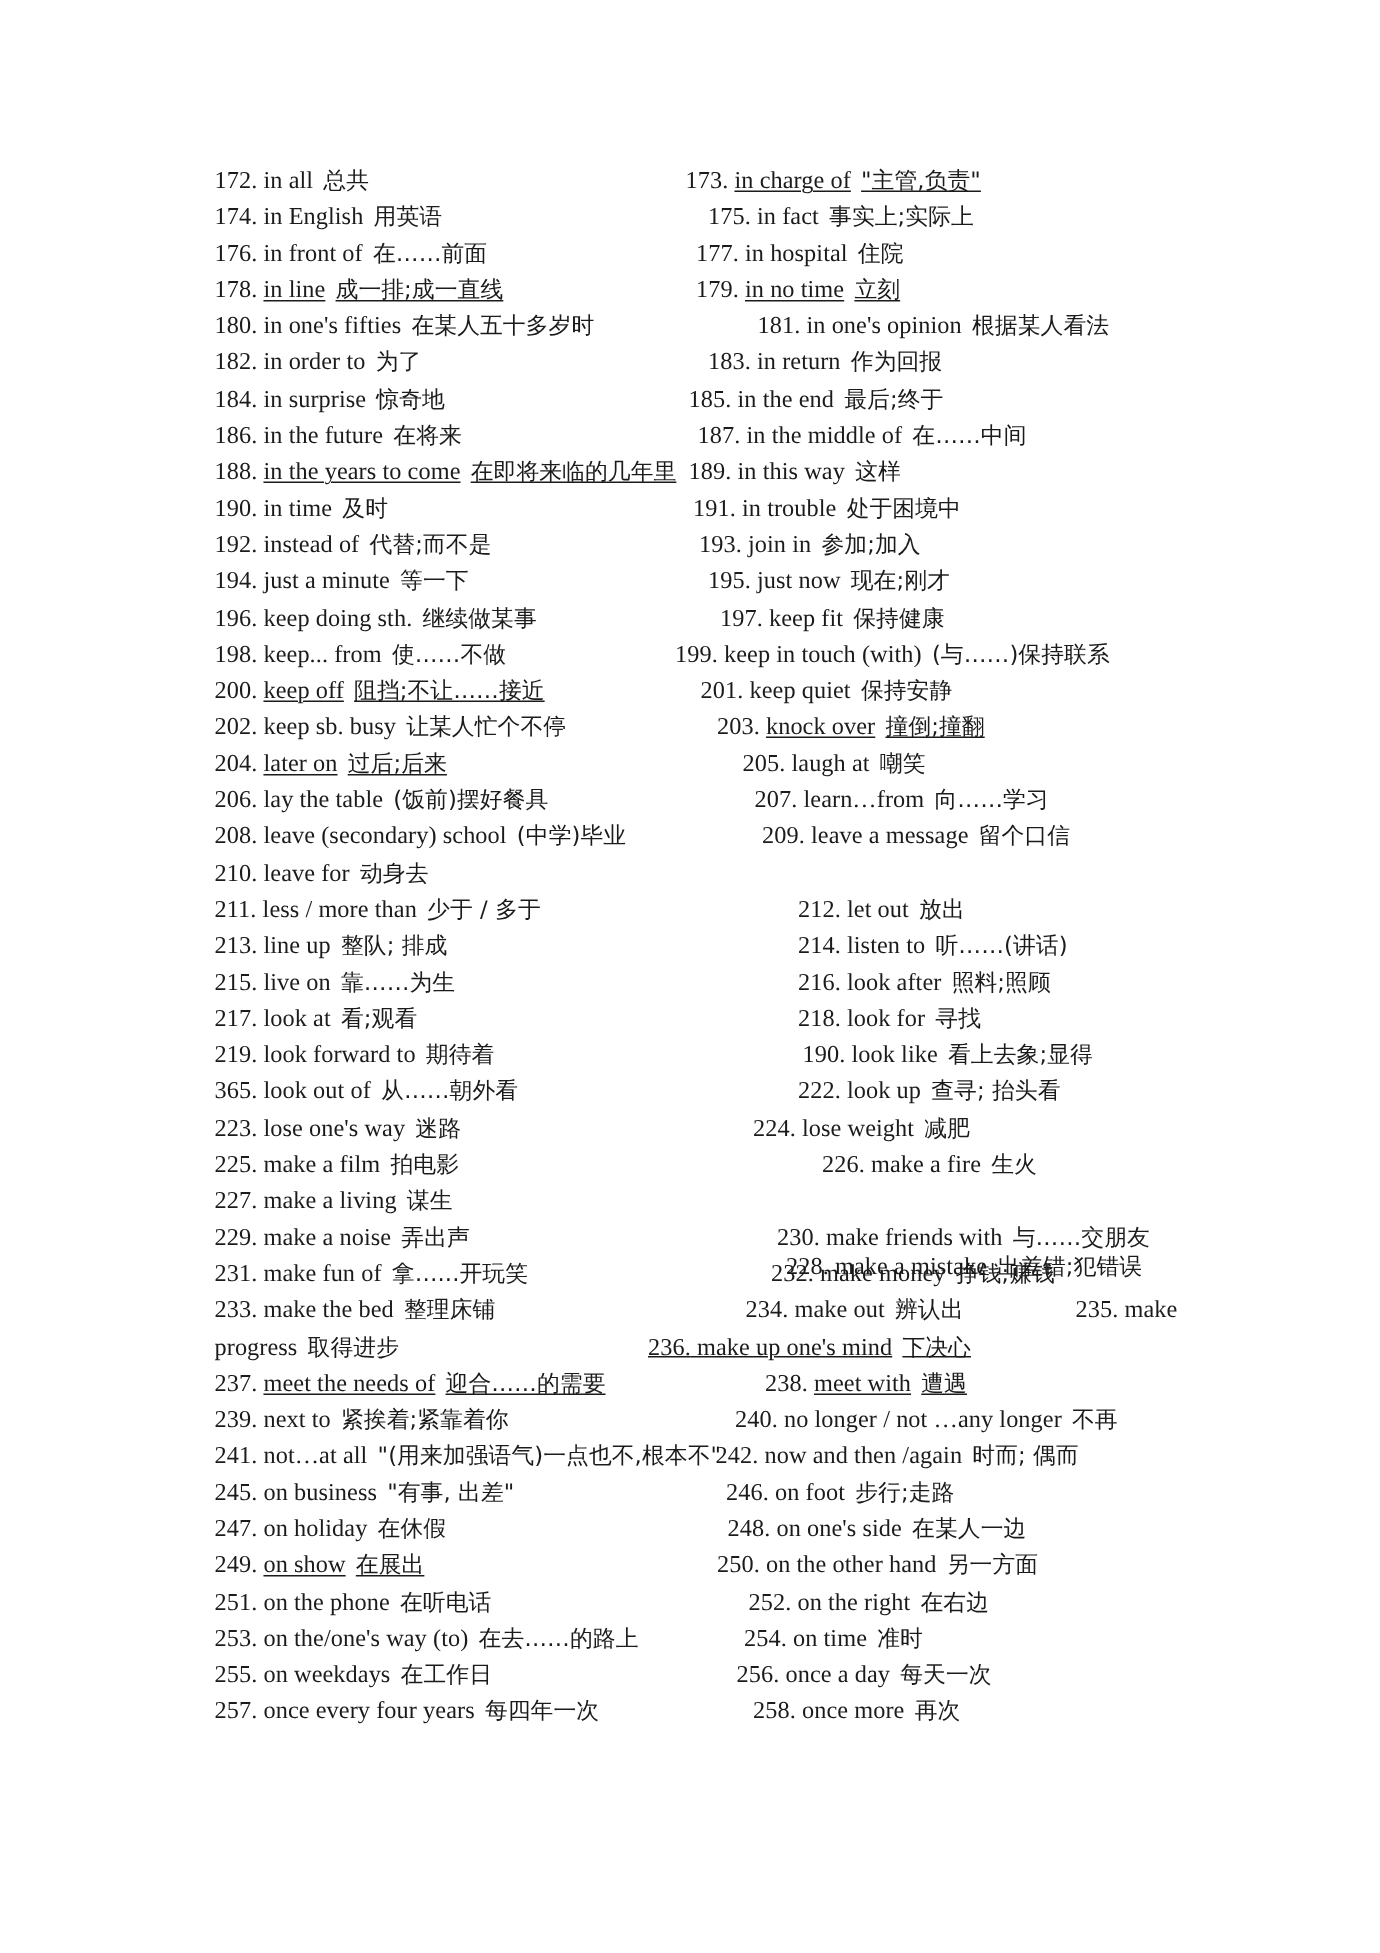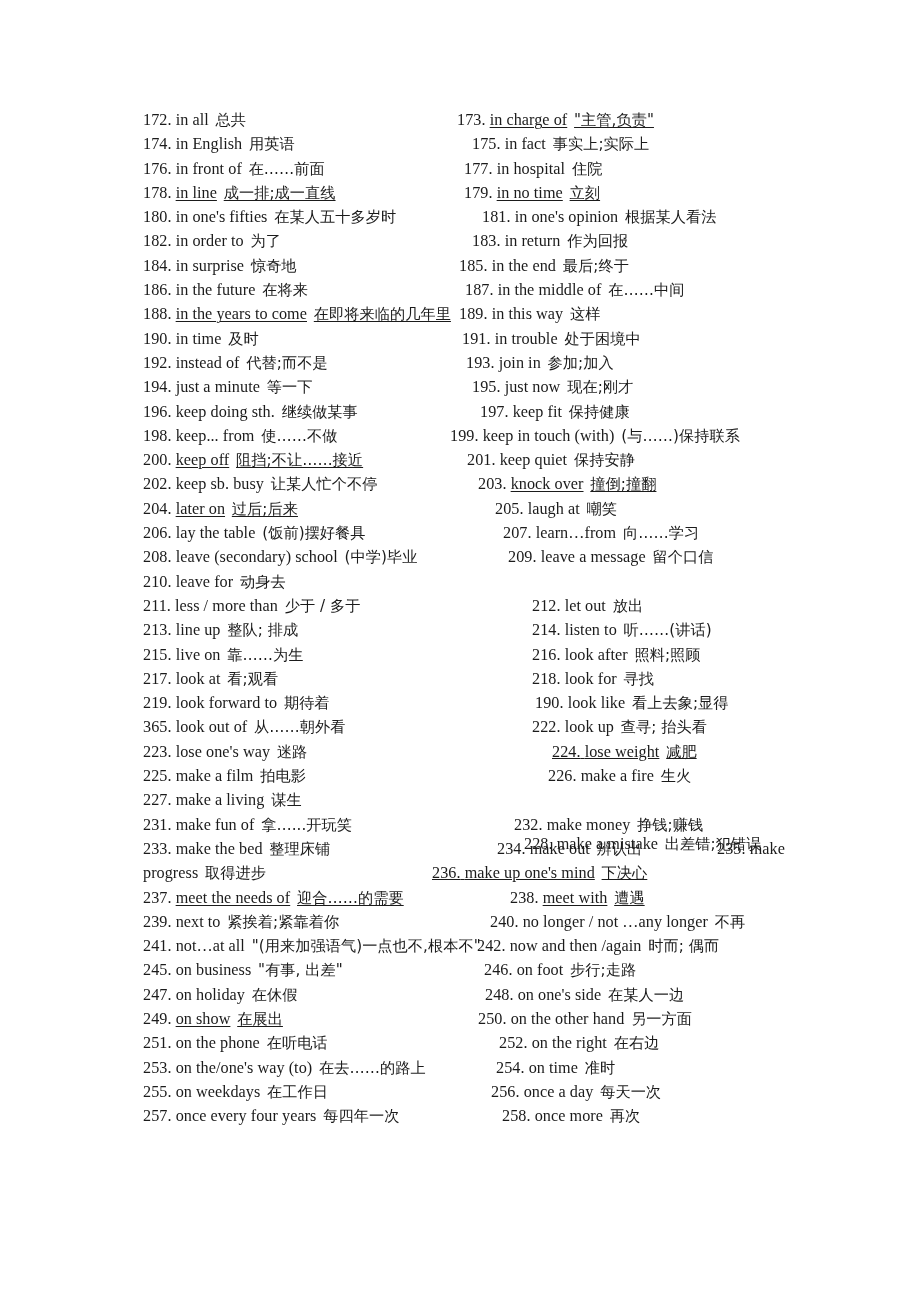--- a/index.html
+++ b/index.html
@@ -86,21 +86,21 @@
       <div class="row">
         <div class="entry col-left"><span class="num">176.</span> <span class="phrase"><span>in front of</span><span class="gap"></span><span class="cn">在……前面</span></span></div>
         <div class="entry" style="left: 464px;"><span class="num">177.</span> <span class="phrase"><span>in hospital</span><span class="gap"></span><span class="cn">住院</span></span></div>
       </div>
       <div class="row">
         <div class="entry ul col-left"><span class="num">178.</span> <span class="phrase"><span>in line</span><span class="gap"></span><span class="cn">成一排;成一直线</span></span></div>
         <div class="entry ul" style="left: 464px;"><span class="num">179.</span> <span class="phrase"><span>in no time</span><span class="gap"></span><span class="cn">立刻</span></span></div>
       </div>
       <div class="row">
         <div class="entry col-left"><span class="num">180.</span> <span class="phrase"><span>in one's fifties</span><span class="gap"></span><span class="cn">在某人五十多岁时</span></span></div>
-        <div class="entry" style="left: 482px;"><span class="num">181.</span> <span class="phrase"><span>in one's opinion</span><span class="gap"></span><span class="cn">根据某人看法</span></span></div>
+        <div class="entry" style="left: 505px;"><span class="num">181.</span> <span class="phrase"><span>in one's opinion</span><span class="gap"></span><span class="cn">根据某人看法</span></span></div>
       </div>
       <div class="row">
         <div class="entry col-left"><span class="num">182.</span> <span class="phrase"><span>in order to</span><span class="gap"></span><span class="cn">为了</span></span></div>
         <div class="entry" style="left: 472px;"><span class="num">183.</span> <span class="phrase"><span>in return</span><span class="gap"></span><span class="cn">作为回报</span></span></div>
       </div>
       <div class="row">
         <div class="entry col-left"><span class="num">184.</span> <span class="phrase"><span>in surprise</span><span class="gap"></span><span class="cn">惊奇地</span></span></div>
         <div class="entry" style="left: 459px;"><span class="num">185.</span> <span class="phrase"><span>in the end</span><span class="gap"></span><span class="cn">最后;终于</span></span></div>
       </div>
       <div class="row">
@@ -173,29 +173,33 @@
       <div class="row">
         <div class="entry col-left"><span class="num">219.</span> <span class="phrase"><span>look forward to</span><span class="gap"></span><span class="cn">期待着</span></span></div>
         <div class="entry" style="left: 535px;"><span class="num">190.</span> <span class="phrase"><span>look like</span><span class="gap"></span><span class="cn">看上去象;显得</span></span></div>
       </div>
       <div class="row">
         <div class="entry col-left"><span class="num">365.</span> <span class="phrase"><span>look out of</span><span class="gap"></span><span class="cn">从……朝外看</span></span></div>
         <div class="entry" style="left: 532px;"><span class="num">222.</span> <span class="phrase"><span>look up</span><span class="gap"></span><span class="cn">查寻; 抬头看</span></span></div>
       </div>
       <div class="row">
         <div class="entry col-left"><span class="num">223.</span> <span class="phrase"><span>lose one's way</span><span class="gap"></span><span class="cn">迷路</span></span></div>
-        <div class="entry" style="left: 552px; text-decoration: underline;"><span class="num">224.</span> <span class="phrase"><span>lose weight</span><span class="gap"></span><span class="cn">减肥</span></span></div>
+        <div class="entry" style="left: 502px;"><span class="num">224.</span> <span class="phrase"><span>lose weight</span><span class="gap"></span><span class="cn">减肥</span></span></div>
       </div>
       <div class="row">
         <div class="entry col-left"><span class="num">225.</span> <span class="phrase"><span>make a film</span><span class="gap"></span><span class="cn">拍电影</span></span></div>
         <div class="entry" style="left: 548px;"><span class="num">226.</span> <span class="phrase"><span>make a fire</span><span class="gap"></span><span class="cn">生火</span></span></div>
       </div>
       <div class="row">
         <div class="entry col-left"><span class="num">227.</span> <span class="phrase"><span>make a living</span><span class="gap"></span><span class="cn">谋生</span></span></div>
         <div class="entry" style="left: 524px; margin-top: 44px;"><span class="num">228.</span> <span class="phrase"><span>make a mistake</span><span class="gap"></span><span class="cn">出差错;犯错误</span></span></div>
+      </div>
+      <div class="row">
+        <div class="entry col-left"><span class="num">229.</span> <span class="phrase"><span>make a noise</span><span class="gap"></span><span class="cn">弄出声</span></span></div>
+        <div class="entry" style="left: 518px;"><span class="num">230.</span> <span class="phrase"><span>make friends with</span><span class="gap"></span><span class="cn">与……交朋友</span></span></div>
       </div>
       <div class="row">
         <div class="entry col-left"><span class="num">231.</span> <span class="phrase"><span>make fun of</span><span class="gap"></span><span class="cn">拿…...开玩笑</span></span></div>
         <div class="entry" style="left: 514px;"><span class="num">232.</span> <span class="phrase"><span>make money</span><span class="gap"></span><span class="cn">挣钱;赚钱</span></span></div>
       </div>
       <div class="row">
         <div class="entry col-left"><span class="num">233.</span> <span class="phrase"><span>make the bed</span><span class="gap"></span><span class="cn">整理床铺</span></span></div>
         <div class="entry" style="left: 497px;"><span class="num">234.</span> <span class="phrase"><span>make out</span><span class="gap"></span><span class="cn">辨认出</span></span></div>
         <div class="entry" style="left: 717px;"><span class="num">235.</span> <span class="phrase"><span>make</span></span></div>
       </div>

